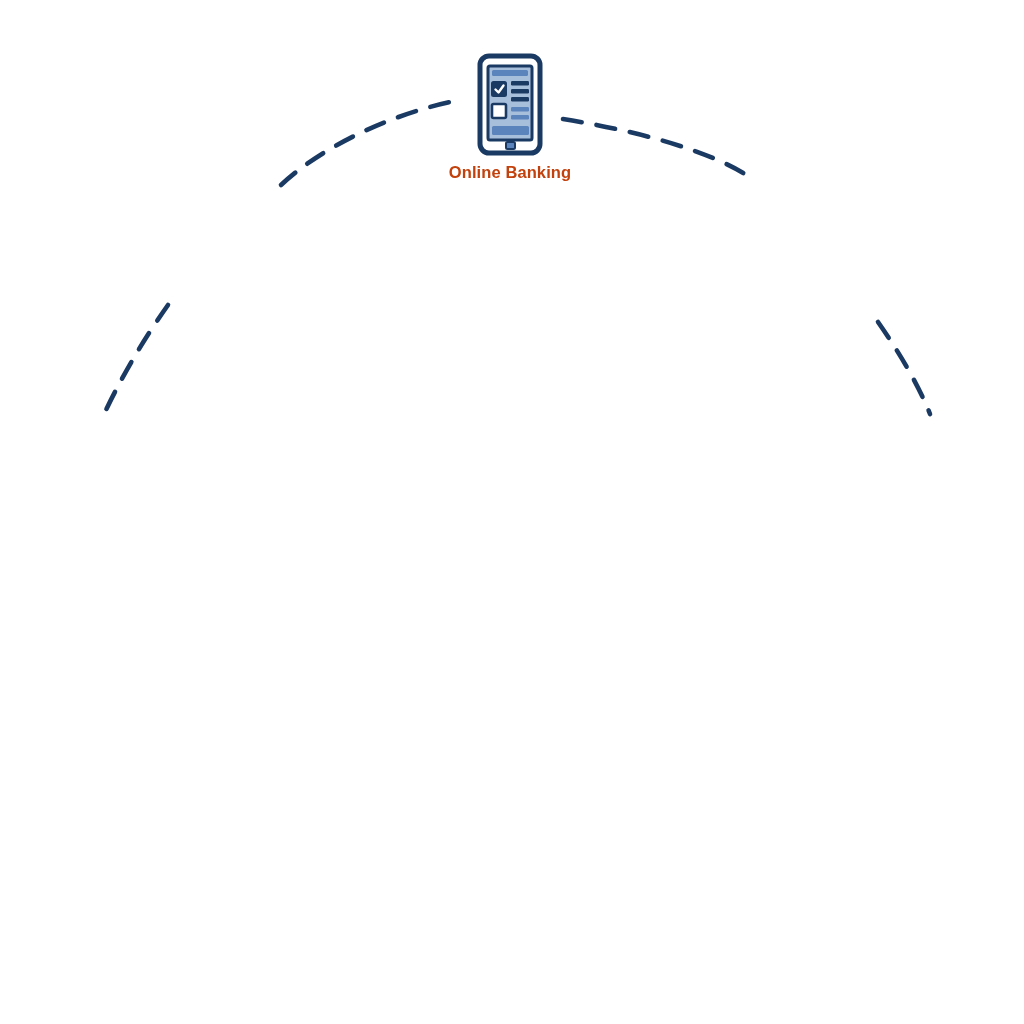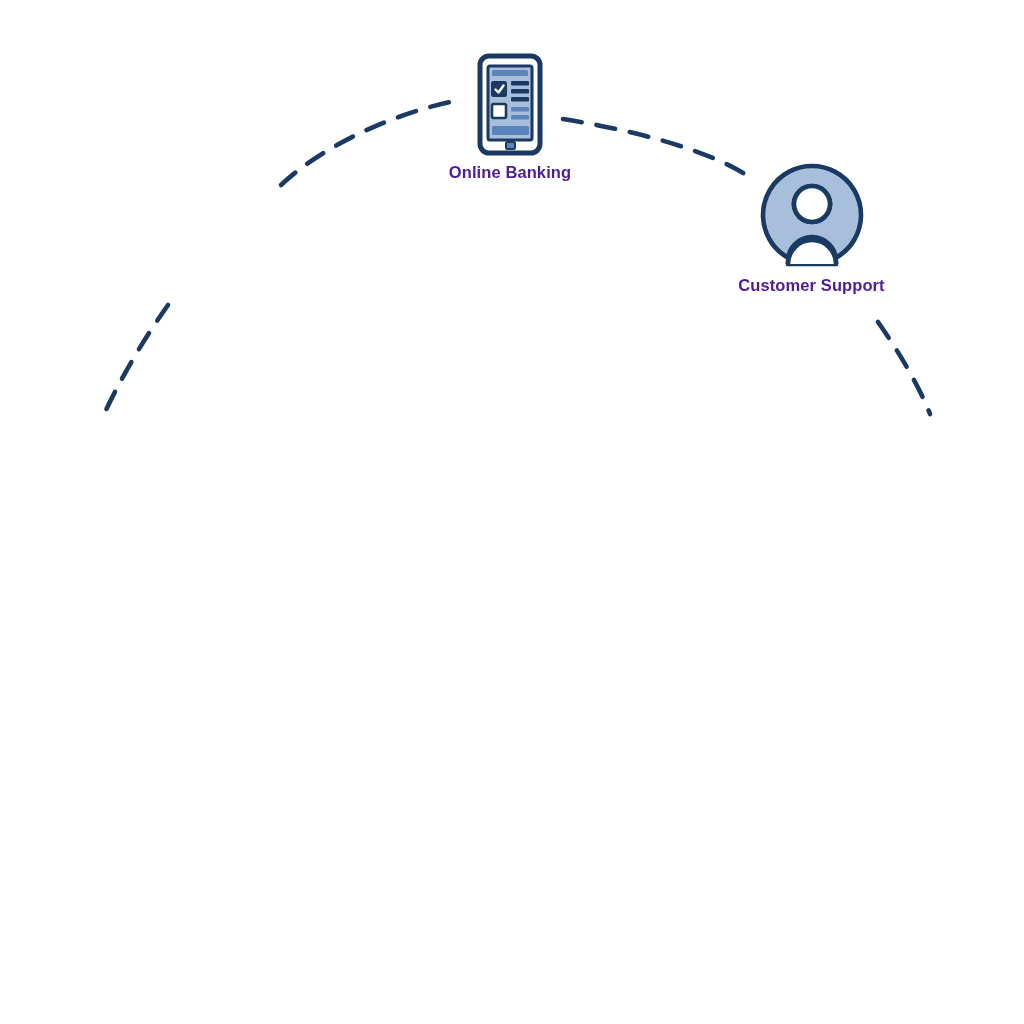--- a/index.html
+++ b/index.html
@@ -35,21 +35,21 @@
   }
   .node-icon {
     display: block;
   }
   .node-label {
     margin-top: 6px;
     font-family: "Liberation Sans", sans-serif;
     font-weight: bold;
     font-size: 16.5px;
     letter-spacing: 0.1px;
-    color: #4c1d95;
+    color: #c2410c;
     white-space: nowrap;
     text-align: center;
   }
   #node-login   { left: 93px;  top: 172px; width: 233px; }
   #node-banking { left: 406px; top: 52px;  width: 208px; }
   #node-support { left: 700px; top: 160px; width: 223px; }
 </style>
 </head>
 <body>
 
@@ -87,35 +87,14 @@
       <rect x="36" y="55" width="18" height="4.5" rx="1.2" ry="1.2" fill="#5b84bd"></rect>
       <rect x="36" y="63" width="18" height="4.5" rx="1.2" ry="1.2" fill="#5b84bd"></rect>
 
       <rect x="17" y="74" width="37" height="9" rx="1.5" ry="1.5" fill="#5b84bd"></rect>
 
       <rect x="31" y="90" width="9" height="7" rx="1.5" ry="1.5" fill="#5b84bd" stroke="#1b3a63" stroke-width="2"></rect>
     </svg>
     <div class="node-label">Online Banking</div>
   </div>
 
-  <div class="node" id="node-support">
-    <svg class="node-icon" width="110" height="110" viewBox="0 0 110 110">
-
-      <path fill="#a8bfdb" stroke="#1b3a63" stroke-width="4.6" stroke-linejoin="round" d="M 55 6
-               A 49 49 0 1 1 54.99 6
-               Z
-               M 55 26
-               a 18 18 0 1 0 0.01 0
-               Z
-               M 31 101
-               a 24 24 0 0 1 48 0
-               L 79 104
-               L 31 104
-               Z" fill-rule="evenodd"></path>
-
-      <circle cx="55" cy="44" r="18" fill="#ffffff" stroke="#1b3a63" stroke-width="4.6"></circle>
-
-      <path d="M 31 104 A 24 24 0 0 1 79 104" fill="#ffffff" stroke="#1b3a63" stroke-width="4.6" stroke-linecap="round"></path>
-    </svg>
-    <div class="node-label">Customer Support</div>
-  </div>
 
 </div>
 
 </body></html>

